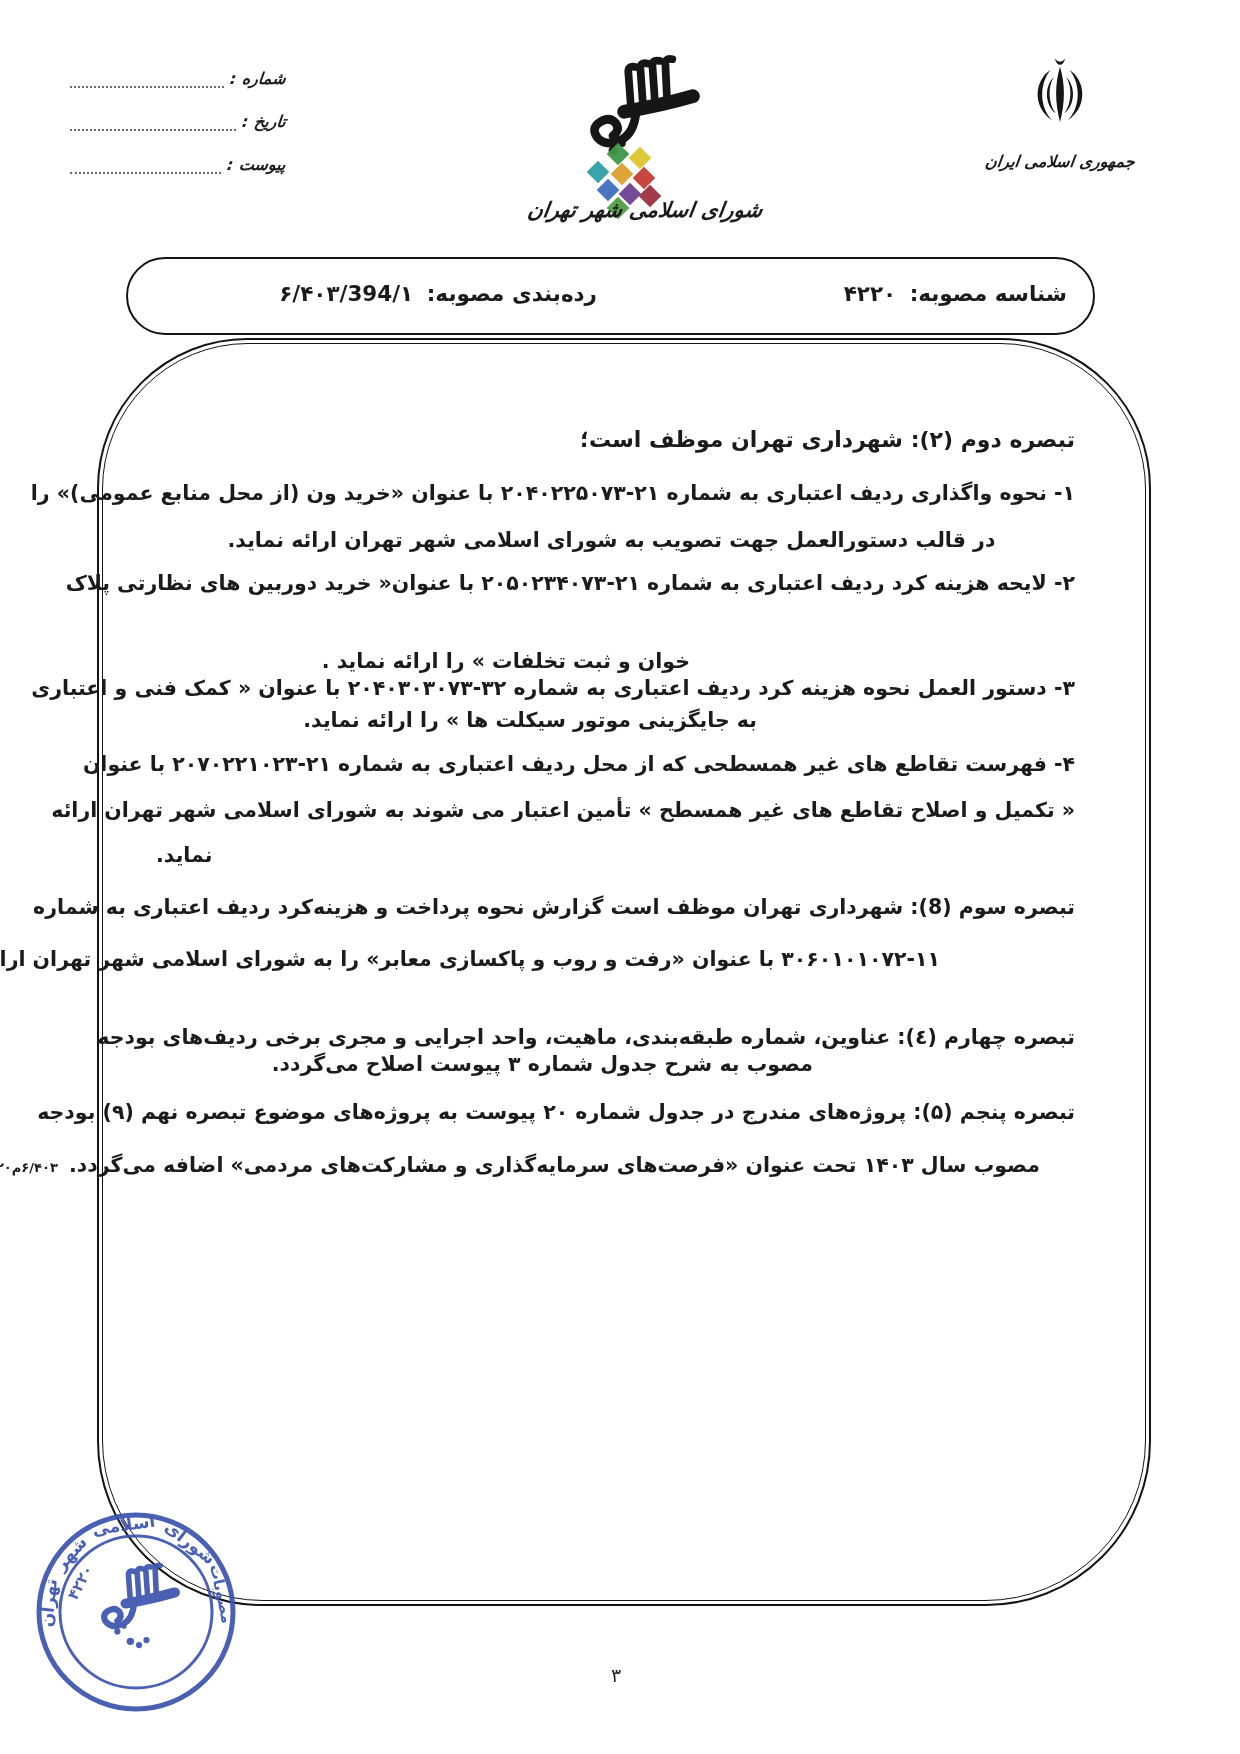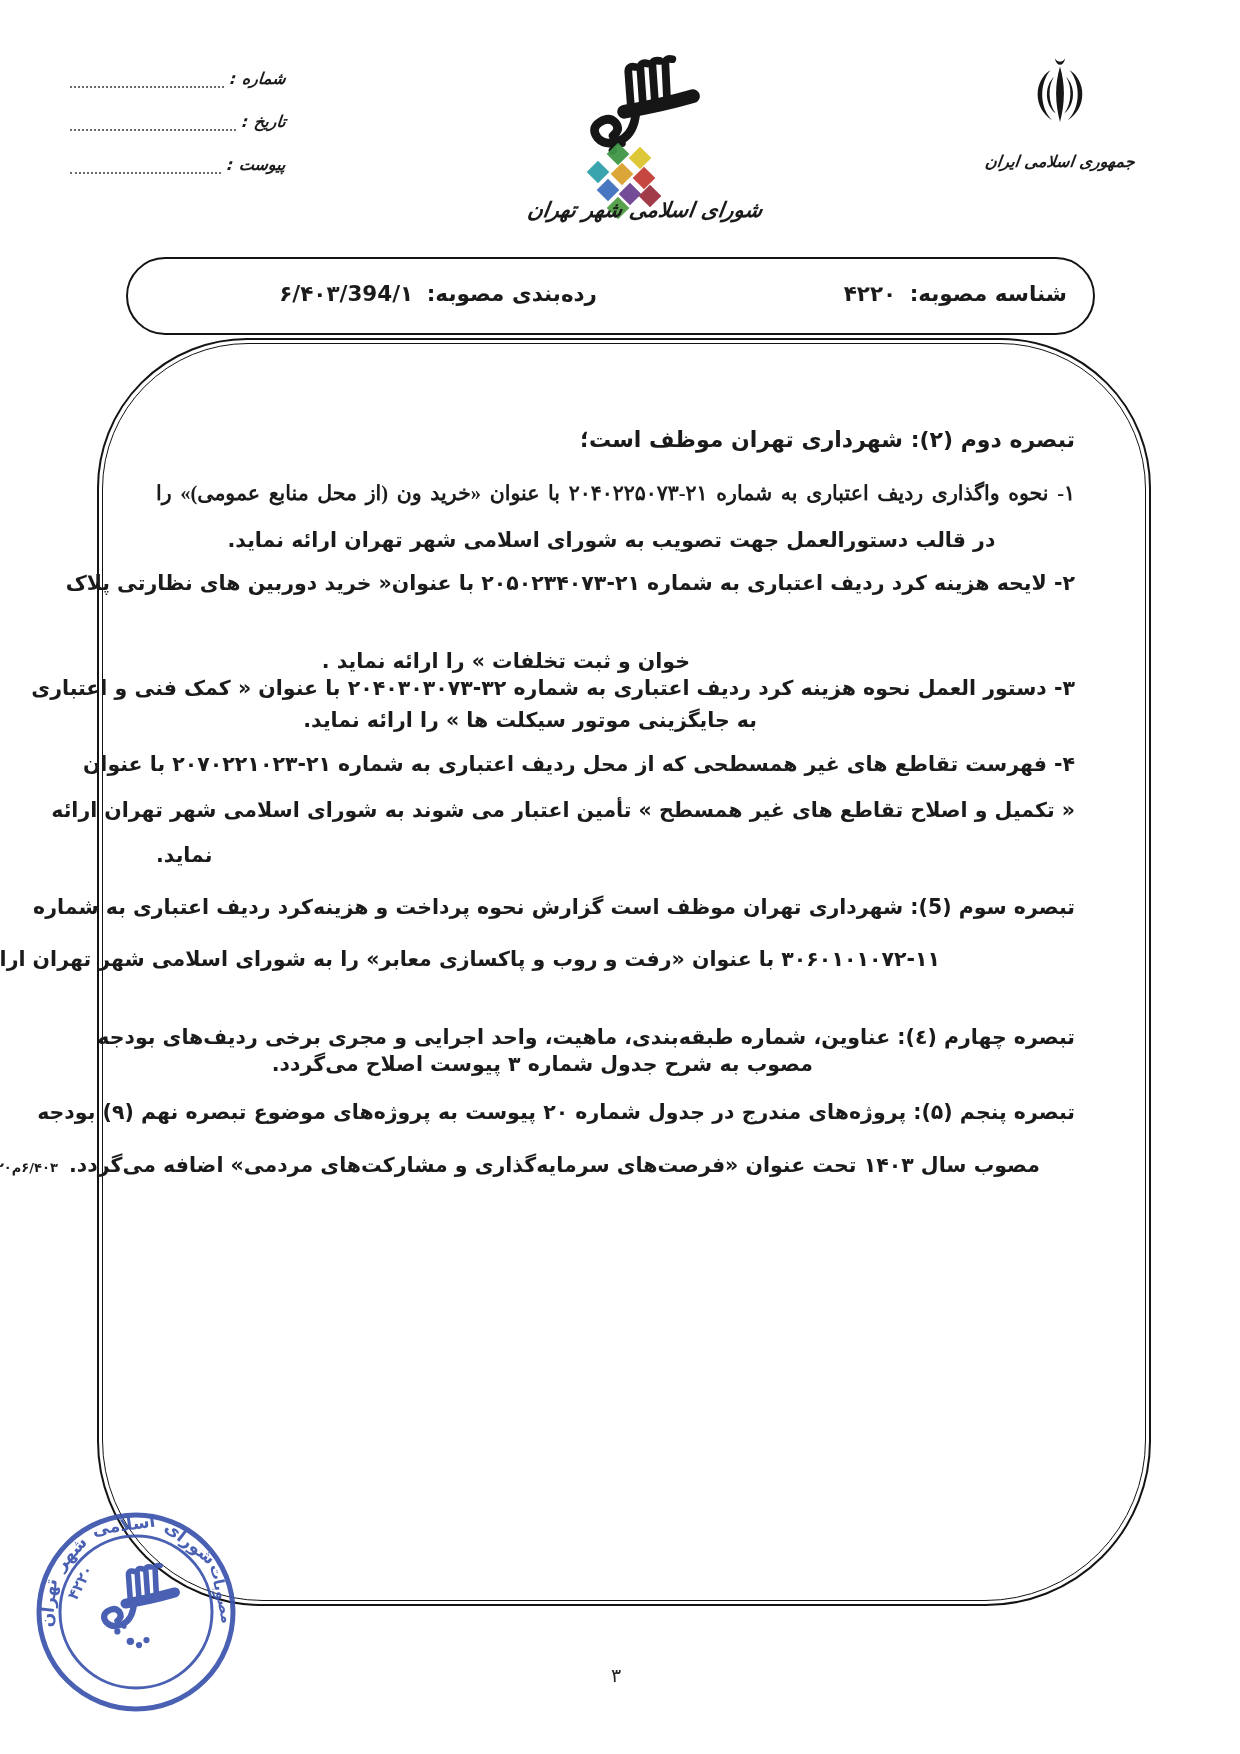--- a/index.html
+++ b/index.html
@@ -44,21 +44,21 @@
     position:absolute;left:3px;top:3px;right:3px;bottom:3px;
     border:1.8px solid #141414;border-radius:146px 146px 161px 161px;
   }
   
   #bodytext{position:absolute;left:0;top:0;width:1240px;height:1754px;direction:rtl;
     font-weight:bold;font-size:20.5px;pointer-events:none;}
   .bl{position:absolute;white-space:nowrap;line-height:30px;}
   .jus{left:156px;right:165px;text-align:justify;text-align-last:justify;}
   .ctr{left:156px;right:173px;text-align:center;}
   .l1{top:425px;right:165px;font-size:22px;}
-  .l2{top:478px;font-family:Liberation Serif, serif;}  .l3{top:525px;}
+  .l2{top:478px;}  .l3{top:525px;}
   .l4{top:568px;}  .l5{top:614px;right:550px;margin-top:32px;}
   .l6{top:659px;margin-top:14px;}  .l7{top:705px;right:483px;}
   .l8{top:749px;}  .l9{top:795px;} .l10{top:840px;left:156px;}
   .l11{top:892px;} .l12{top:944px;right:300px;}
   .l13{top:997px;margin-top:25px;} .l14{top:1049px;right:427px;}
   .l15{top:1097px;} .l16{top:1150px;right:200px;}
   .annot{font-size:13px;font-weight:bold;margin-right:4px;}
   
   #stamp{position:absolute;left:34px;top:1510px;width:205px;height:205px;color:#3a53ad;opacity:.92;}
   
@@ -151,21 +151,21 @@
     <div class="bl l1">تبصره دوم (۲):  شهرداری تهران موظف است؛</div>
     <div class="bl jus l2">۱-   نحوه واگذاری ردیف اعتباری به شماره ۲۱‏-‏۲۰۴۰۲۲۵۰۷۳ با عنوان «خرید ون (از محل منابع عمومی)» را</div>
     <div class="bl ctr l3">در قالب دستورالعمل جهت تصویب به شورای اسلامی شهر تهران ارائه نماید.</div>
     <div class="bl jus l4">۲-   لایحه هزینه کرد ردیف اعتباری به شماره ۲۱‏-‏۲۰۵۰۲۳۴۰۷۳ با عنوان« خرید دوربین های نظارتی پلاک</div>
     <div class="bl l5">خوان و ثبت تخلفات » را ارائه نماید .</div>
     <div class="bl jus l6">۳-   دستور العمل نحوه هزینه کرد ردیف اعتباری به شماره ۳۲‏-‏۲۰۴۰۳۰۳۰۷۳ با عنوان « کمک فنی و اعتباری</div>
     <div class="bl l7">به جایگزینی موتور سیکلت ها » را ارائه نماید.</div>
     <div class="bl jus l8">۴-   فهرست تقاطع های غیر همسطحی که از محل ردیف اعتباری به شماره ۲۱‏-‏۲۰۷۰۲۲۱۰۲۳ با عنوان</div>
     <div class="bl jus l9">« تکمیل و اصلاح تقاطع های غیر همسطح » تأمین اعتبار می شوند به شورای اسلامی شهر تهران ارائه</div>
     <div class="bl l10">نماید.</div>
-    <div class="bl jus l11">تبصره سوم (5): شهرداری تهران موظف است گزارش نحوه پرداخت و هزینه‌کرد ردیف اعتباری به شماره</div>
+    <div class="bl jus l11">تبصره سوم (8): شهرداری تهران موظف است گزارش نحوه پرداخت و هزینه‌کرد ردیف اعتباری به شماره</div>
     <div class="bl l12">۱۱‏-‏۳۰۶۰۱۰۱۰۷۲ با عنوان «رفت و روب و پاکسازی معابر» را به شورای اسلامی شهر تهران ارائه نماید.</div>
     <div class="bl jus l13">تبصره چهارم (٤): عناوین، شماره طبقه‌بندی، ماهیت، واحد اجرایی و مجری برخی ردیف‌های بودجه</div>
     <div class="bl l14">مصوب به شرح جدول شماره ۳ پیوست اصلاح می‌گردد.</div>
     <div class="bl jus l15">تبصره پنجم (۵): پروژه‌های مندرج در جدول شماره ۲۰ پیوست به پروژه‌های موضوع تبصره نهم (۹) بودجه</div>
     <div class="bl l16">
       <span>مصوب سال ۱۴۰۳ تحت عنوان «فرصت‌های سرمایه‌گذاری و مشارکت‌های مردمی» اضافه می‌گردد.</span>
       <span class="annot">۶/۴۰۳م۷۵/۲/۴۲۲۰ل</span>
     </div>
   </div>
 

